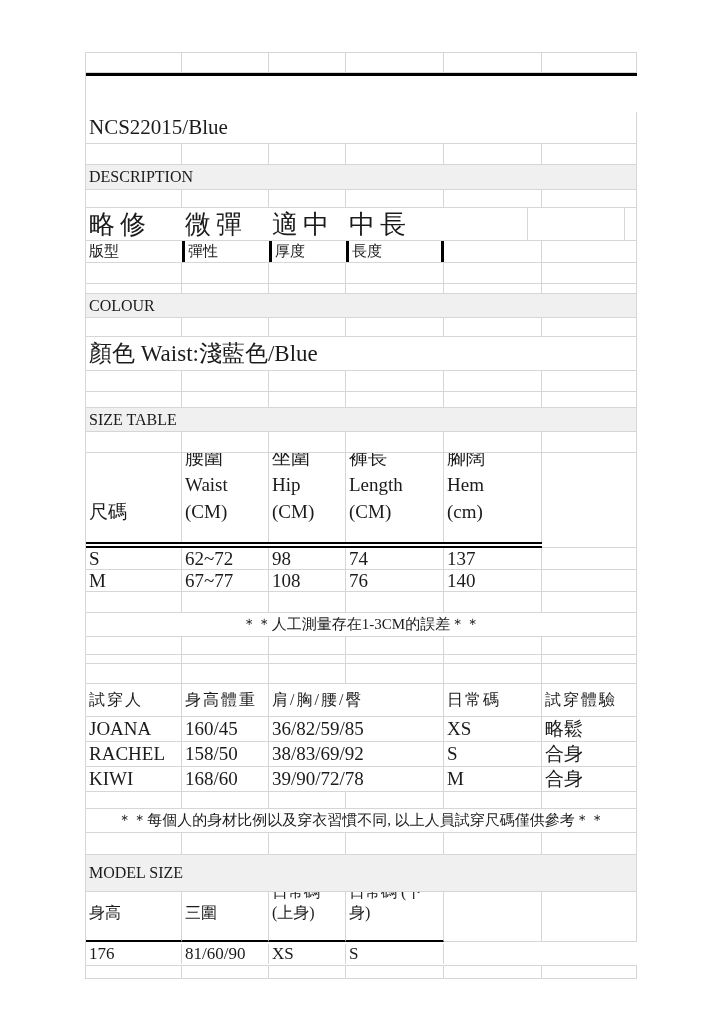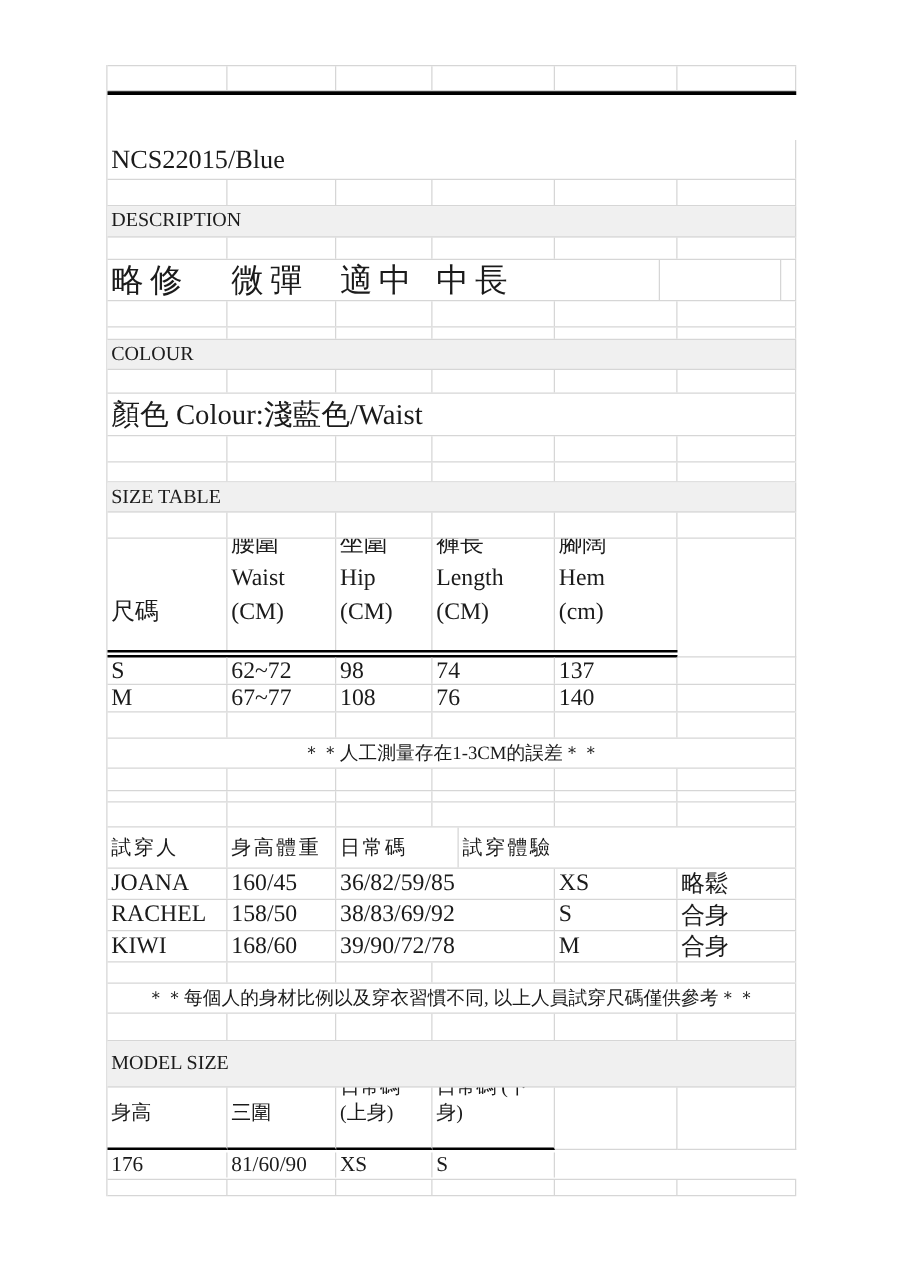--- a/index.html
+++ b/index.html
@@ -104,20 +104,28 @@
       <div class="cell merged p0 nrb" style="width:441px;flex:none;">
         <span class="dspan wA">略修</span>
         <span class="dspan wB">微彈</span>
         <span class="dspan wC">適中</span>
         <span class="dspan wD">中長</span>
       </div>
       <div class="cell cE" style="border-left:1px solid var(--grid);"></div>
       <div class="cell cF"></div>
     </div>
 
+    <div class="row desc-label">
+      <div class="cell cA nrb">版型</div>
+      <div class="cell cB nrb barL">彈性</div>
+      <div class="cell cC nrb barL">厚度</div>
+      <div class="cell cD barL barR">長度</div>
+      <div class="cell cE"></div>
+      <div class="cell cF"></div>
+    </div>
 
     <div class="row h21">
       <div class="cell cA"></div>
         <div class="cell cB"></div>
         <div class="cell cC"></div>
         <div class="cell cD"></div>
         <div class="cell cE"></div>
         <div class="cell cF"></div>
     </div>
     <div class="row h10">
@@ -136,21 +144,21 @@
     <div class="row h19">
       <div class="cell cA"></div>
         <div class="cell cB"></div>
         <div class="cell cC"></div>
         <div class="cell cD"></div>
         <div class="cell cE"></div>
         <div class="cell cF"></div>
     </div>
 
     <div class="row colour-big">
-      <div class="cell merged">顏色 Colour:淺藍色/Waist</div>
+      <div class="cell merged">顏色 Waist:淺藍色/Blue</div>
     </div>
 
     <div class="row h21">
       <div class="cell cA"></div>
         <div class="cell cB"></div>
         <div class="cell cC"></div>
         <div class="cell cD"></div>
         <div class="cell cE"></div>
         <div class="cell cF"></div>
     </div>
@@ -251,20 +259,21 @@
         <div class="cell cB"></div>
         <div class="cell cC"></div>
         <div class="cell cD"></div>
         <div class="cell cE"></div>
         <div class="cell cF"></div>
     </div>
 
     <div class="row try-head">
       <div class="cell cA">試穿人</div>
       <div class="cell cB">身高體重</div>
+      <div class="cell cCD">肩/胸/腰/臀</div>
       <div class="cell cE">日常碼</div>
       <div class="cell cF">試穿體驗</div>
     </div>
 
     <div class="row try-data">
       <div class="cell cA">JOANA</div>
       <div class="cell cB">160/45</div>
       <div class="cell cCD">36/82/59/85</div>
       <div class="cell cE">XS</div>
       <div class="cell cF">略鬆</div>

